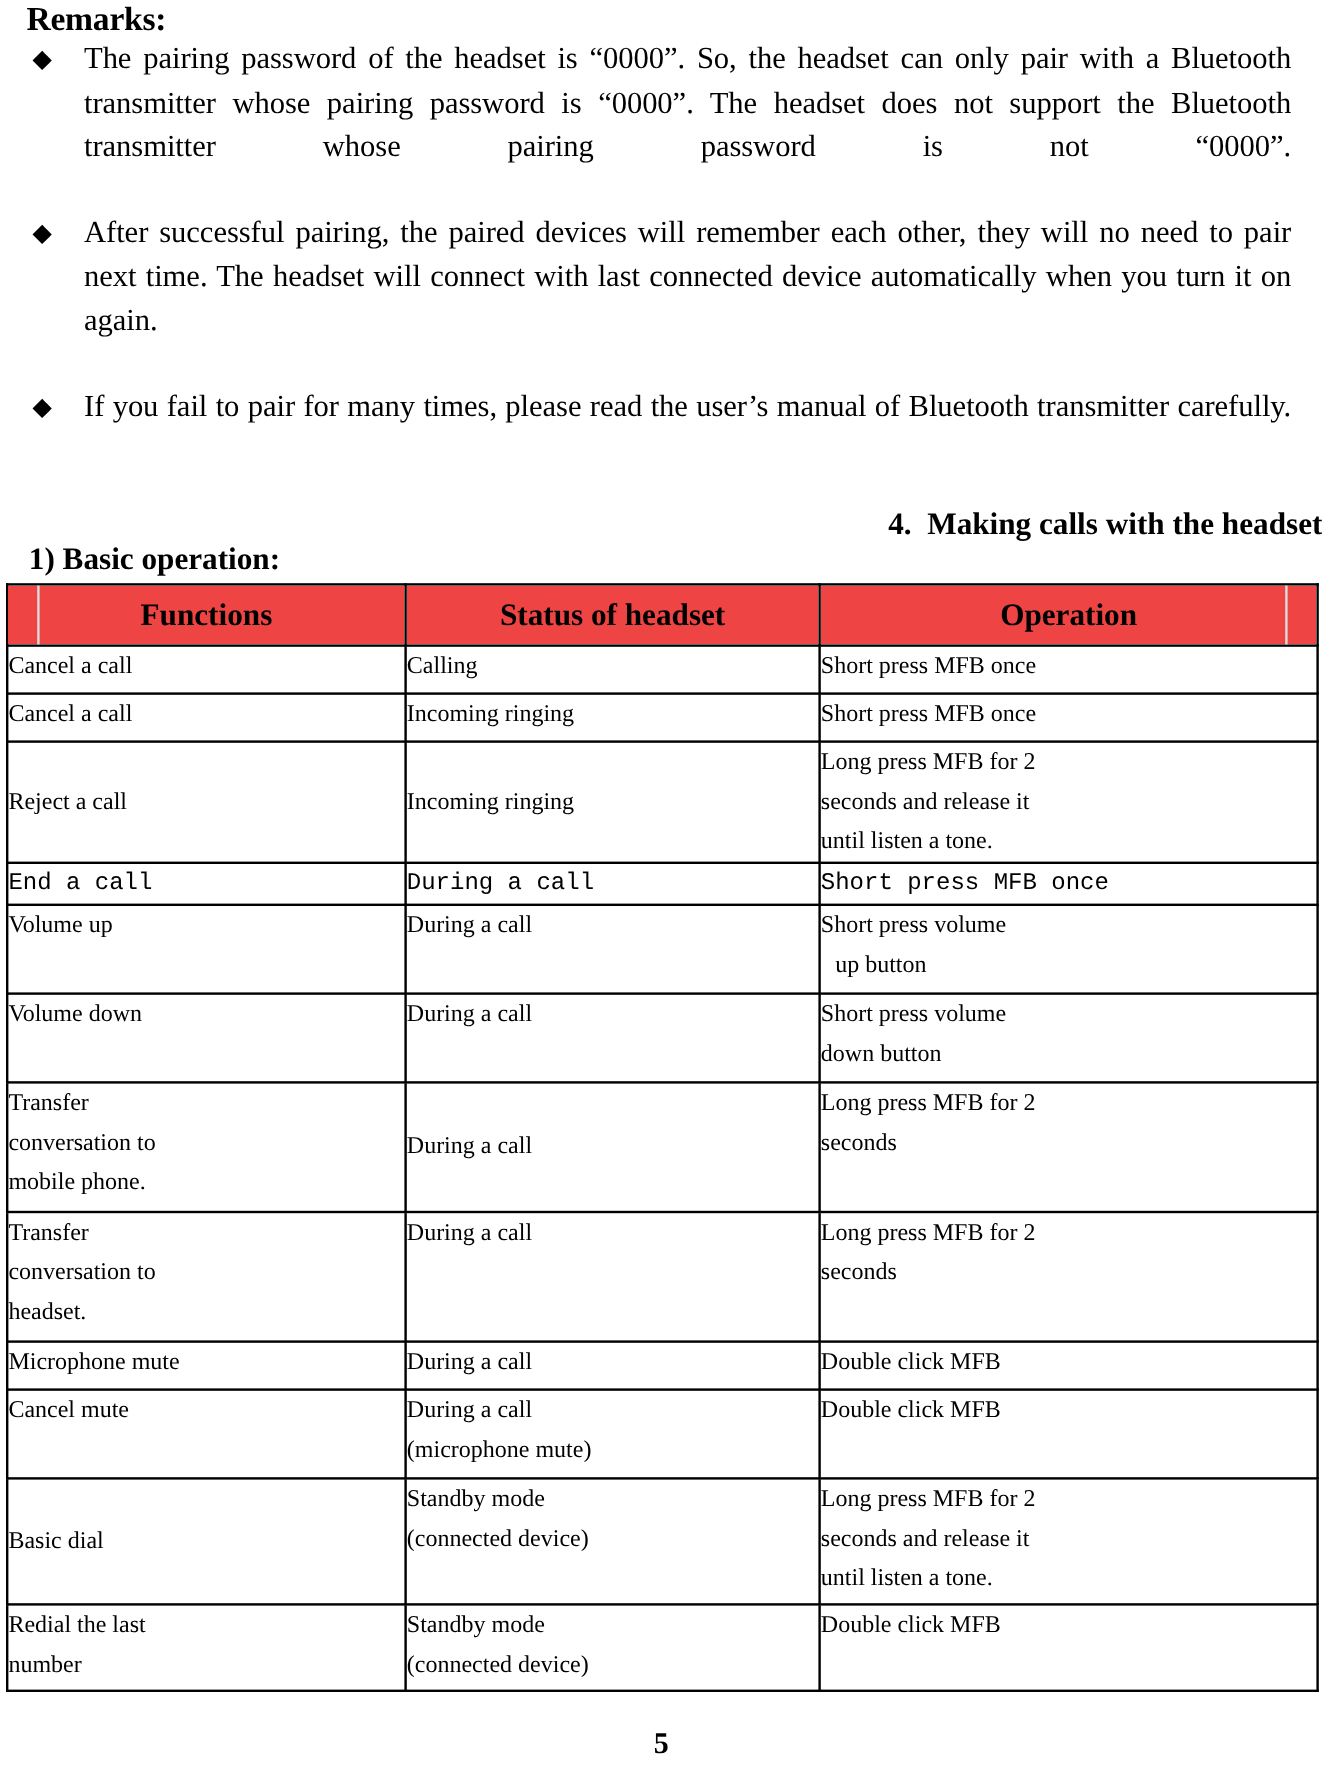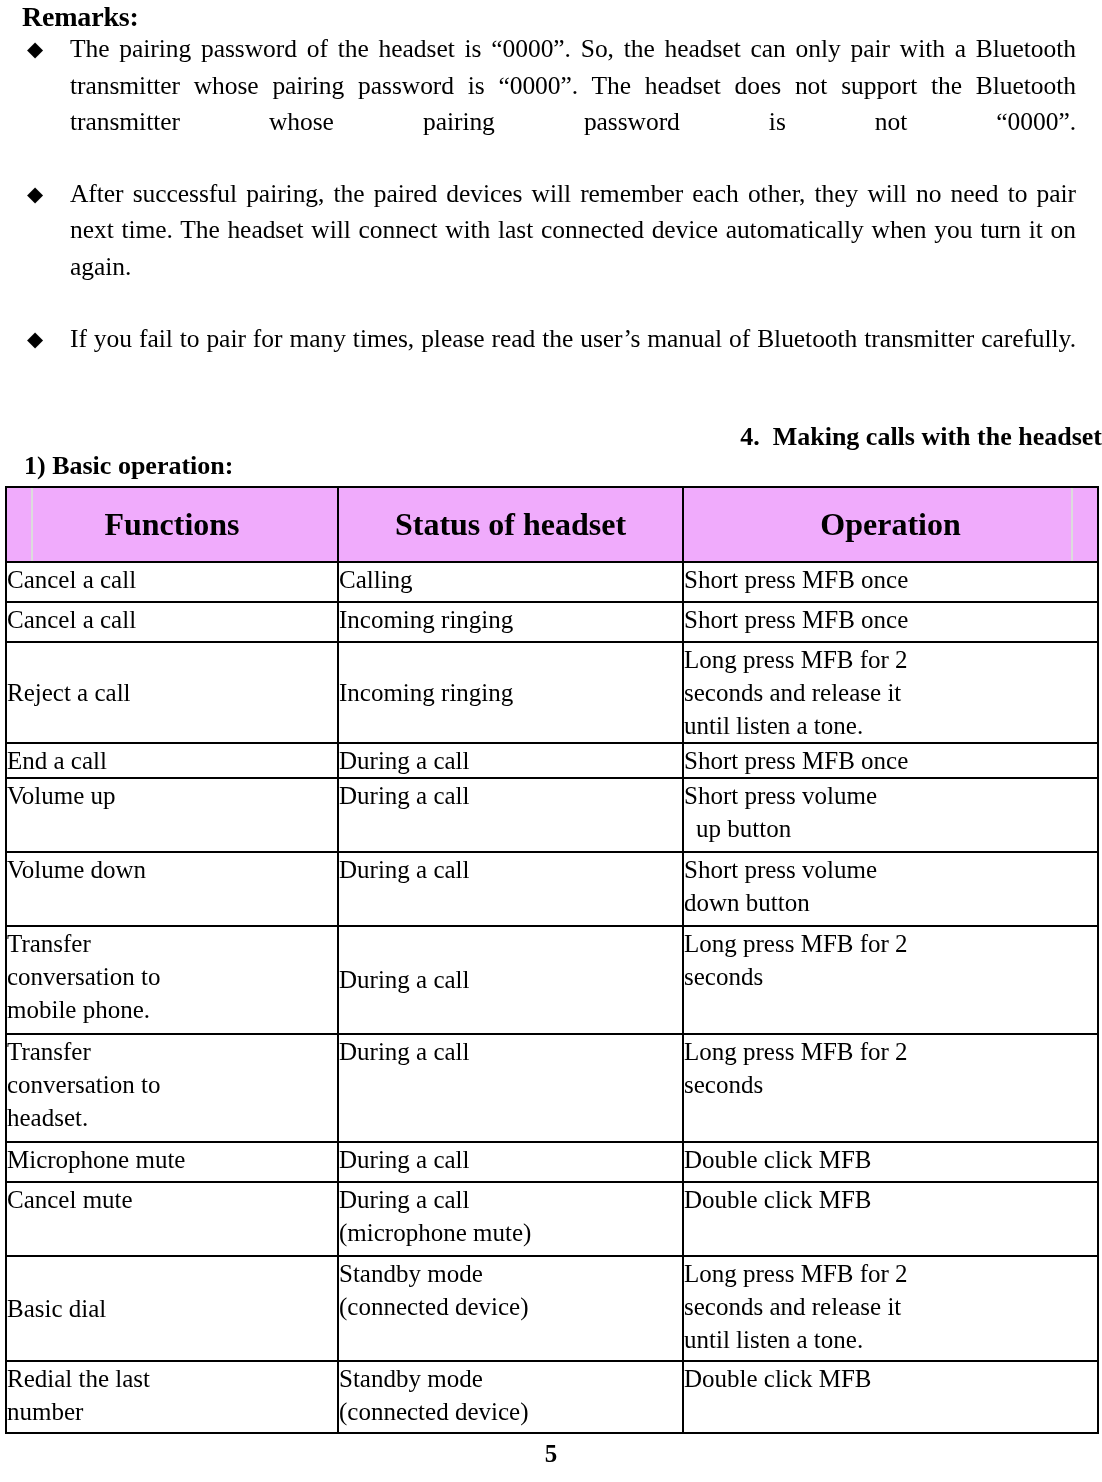--- a/index.html
+++ b/index.html
@@ -98,32 +98,32 @@
   }
   table.ops-table col.c1 { width: 332px; }
   table.ops-table col.c2 { width: 345px; }
   table.ops-table col.c3 { width: 415px; }
 
   table.ops-table th,
   table.ops-table td {
     border: 2px solid #000000;
     padding: 0;
     vertical-align: top;
-    font-size: 25px;
+    font-size: 20px;
     line-height: 33px;
   }
 
   table.ops-table thead th {
-    background: #f0abfc;
+    background: #ef4444;
     text-align: center;
     font-weight: bold;
-    font-size: 32px;
+    font-size: 26px;
     height: 41px;
     line-height: 41px;
-    padding: 16px;
+    padding: 4px;
     position: relative;
   }
   
   .hdr-divider-1::after,
   .hdr-divider-2::after {
     content: "";
     position: absolute;
     top: 0;
     bottom: 0;
     width: 2px;
@@ -132,21 +132,21 @@
   .hdr-divider-1::after { left: 24px; }
   .hdr-divider-2::after { right: 24px; }
 
   td.cell { padding: 0px 0 0 8px; }
   td.cell.mid  { vertical-align: middle; }
   td.cell .line { display: block; white-space: pre; }
 
   td.rowh-1 { height: 40px; }
   td.rowh-2 { height: 40px; }
   td.rowh-3 { height: 100px; }
-  td.rowh-4 { height: 24px; }
+  td.rowh-4 { height: 24px; font-family: Liberation Mono, monospace; }
   td.rowh-5 { height: 74px; }
   td.rowh-6 { height: 74px; }
   td.rowh-7 { height: 108px; }
   td.rowh-8 { height: 108px; }
   td.rowh-9 { height: 40px; }
   td.rowh-10 { height: 74px; }
   td.rowh-11 { height: 105px; }
   td.rowh-12 { height: 72px; }
 
   .indent-1 { padding-left: 12px; }

